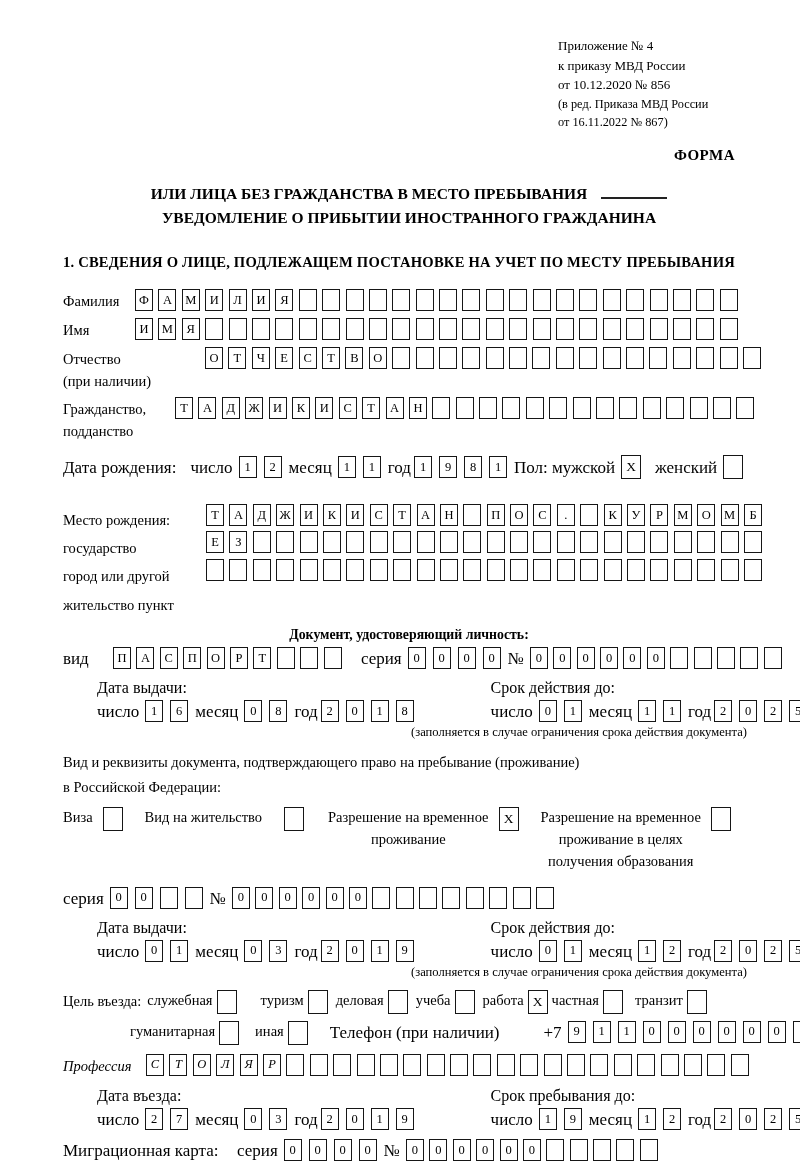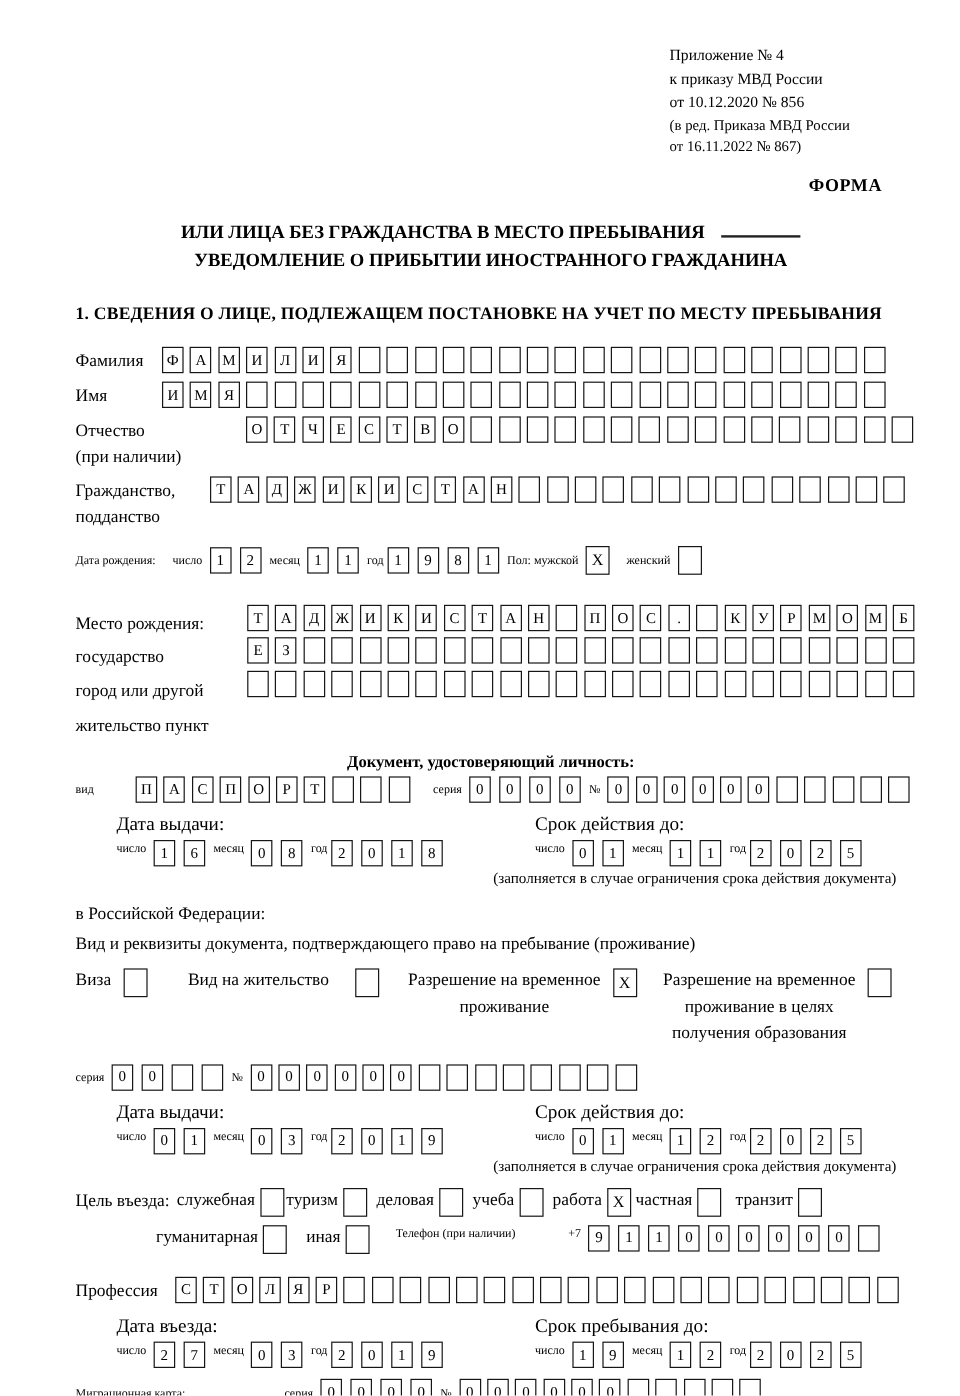--- a/index.html
+++ b/index.html
@@ -25,21 +25,21 @@
   .w-birthplace{width:143px;}
   .w-reps{width:118px;}
   .w-prof{width:83px;}
   .cells{display:inline-flex;flex-wrap:nowrap;flex:none;}
   .cell{box-sizing:border-box;flex:none;width:18px;height:22px;border:1.8px solid #161616;margin-right:5.4px;
         display:inline-flex;align-items:center;justify-content:center;font-size:12.5px;line-height:1;background:#fff;}
   .cells-wide .cell{margin-right:7px;}
   .stackcells .cells{margin-bottom:5.5px;display:flex;}
   .checkbox{box-sizing:border-box;flex:none;width:20px;height:24px;border:1.8px solid #161616;display:inline-flex;
         align-items:center;justify-content:center;font-size:13.5px;background:#fff;}
-  .sm{font-size:10px;padding:2px 6px 0 0;flex:none;}
+  .sm{font-size:17px;padding:2px 6px 0 0;flex:none;}
 
   
   .doc-heading{text-align:center;font-weight:bold;font-size:13.8px;margin-top:8px;padding-right:40px;}
   .date-row{display:flex;margin-top:10px;}
   .date-half{display:flex;flex-direction:column;}
   .date-head{font-size:16px;text-align:left;margin-bottom:3px;}
   .date-line{display:flex;align-items:flex-start;}
   .note{font-size:12.6px;text-align:right;margin-top:3px;padding-right:48px;}
   .intro{font-size:14.5px;margin-top:10px;line-height:1.7;}
 
@@ -396,30 +396,30 @@
             <span class="cell">0</span>
             <span class="cell">2</span>
             <span class="cell">5</span>
           </span>
       </div>
     </div>
   </div>
   <div class="note">(заполняется в случае ограничения срока действия документа)</div>
 
   <div class="intro">
+    <div>Вид и реквизиты документа, подтверждающего право на пребывание (проживание)</div>
     <div>в Российской Федерации:</div>
-    <div>Вид и реквизиты документа, подтверждающего право на пребывание (проживание)</div>
   </div>
 
   <div class="opts">
     <span class="opt">
       <span class="optlabel">Виза</span>
       <span class="checkbox"></span>
     </span>
-    <span class="opt" style="margin-left:34px;">
+    <span class="opt" style="margin-left:22px;">
       <span class="optlabel" style="padding-right:22px;">Вид на жительство</span>
       <span class="checkbox"></span>
     </span>
     <span class="opt" style="margin-left:24px;">
       <span class="optlines">
         <span>Разрешение на временное</span><br>
         <span>проживание</span>
       </span>
       <span class="checkbox">X</span>
     </span>
@@ -507,21 +507,21 @@
     </div>
   </div>
   <div class="note">(заполняется в случае ограничения срока действия документа)</div>
 
   <div class="opts purpose" style="margin-top:10px;align-items:center;">
     <span class="optlabel" style="font-size:14.5px;padding-right:6px;">Цель въезда:</span>
     <span class="opt">
       <span class="optlabel">служебная</span>
       <span class="checkbox"></span>
     </span>
-    <span class="opt" style="margin-left:2px;">
+    <span class="opt" style="margin-left:24px;">
       <span class="optlabel">туризм</span>
       <span class="checkbox"></span>
     </span>
     <span class="opt" style="margin-left:8px;">
       <span class="optlabel">деловая</span>
       <span class="checkbox"></span>
     </span>
     <span class="opt" style="margin-left:8px;">
       <span class="optlabel">учеба</span>
       <span class="checkbox"></span>
@@ -558,21 +558,21 @@
         <span class="cell">0</span>
         <span class="cell">0</span>
         <span class="cell">0</span>
         <span class="cell">0</span>
         <span class="cell">0</span>
         <span class="cell">0</span>
         <span class="cell"></span>
       </span>
   </div>
 
-  <div class="row" style="margin-top:19px;">
+  <div class="row" style="margin-top:9px;font-style:italic;">
     <span class="lbl w-prof">Профессия</span>
     <span class="cells">
         <span class="cell">С</span>
         <span class="cell">Т</span>
         <span class="cell">О</span>
         <span class="cell">Л</span>
         <span class="cell">Я</span>
         <span class="cell">Р</span>
         <span class="cell"></span>
         <span class="cell"></span>

